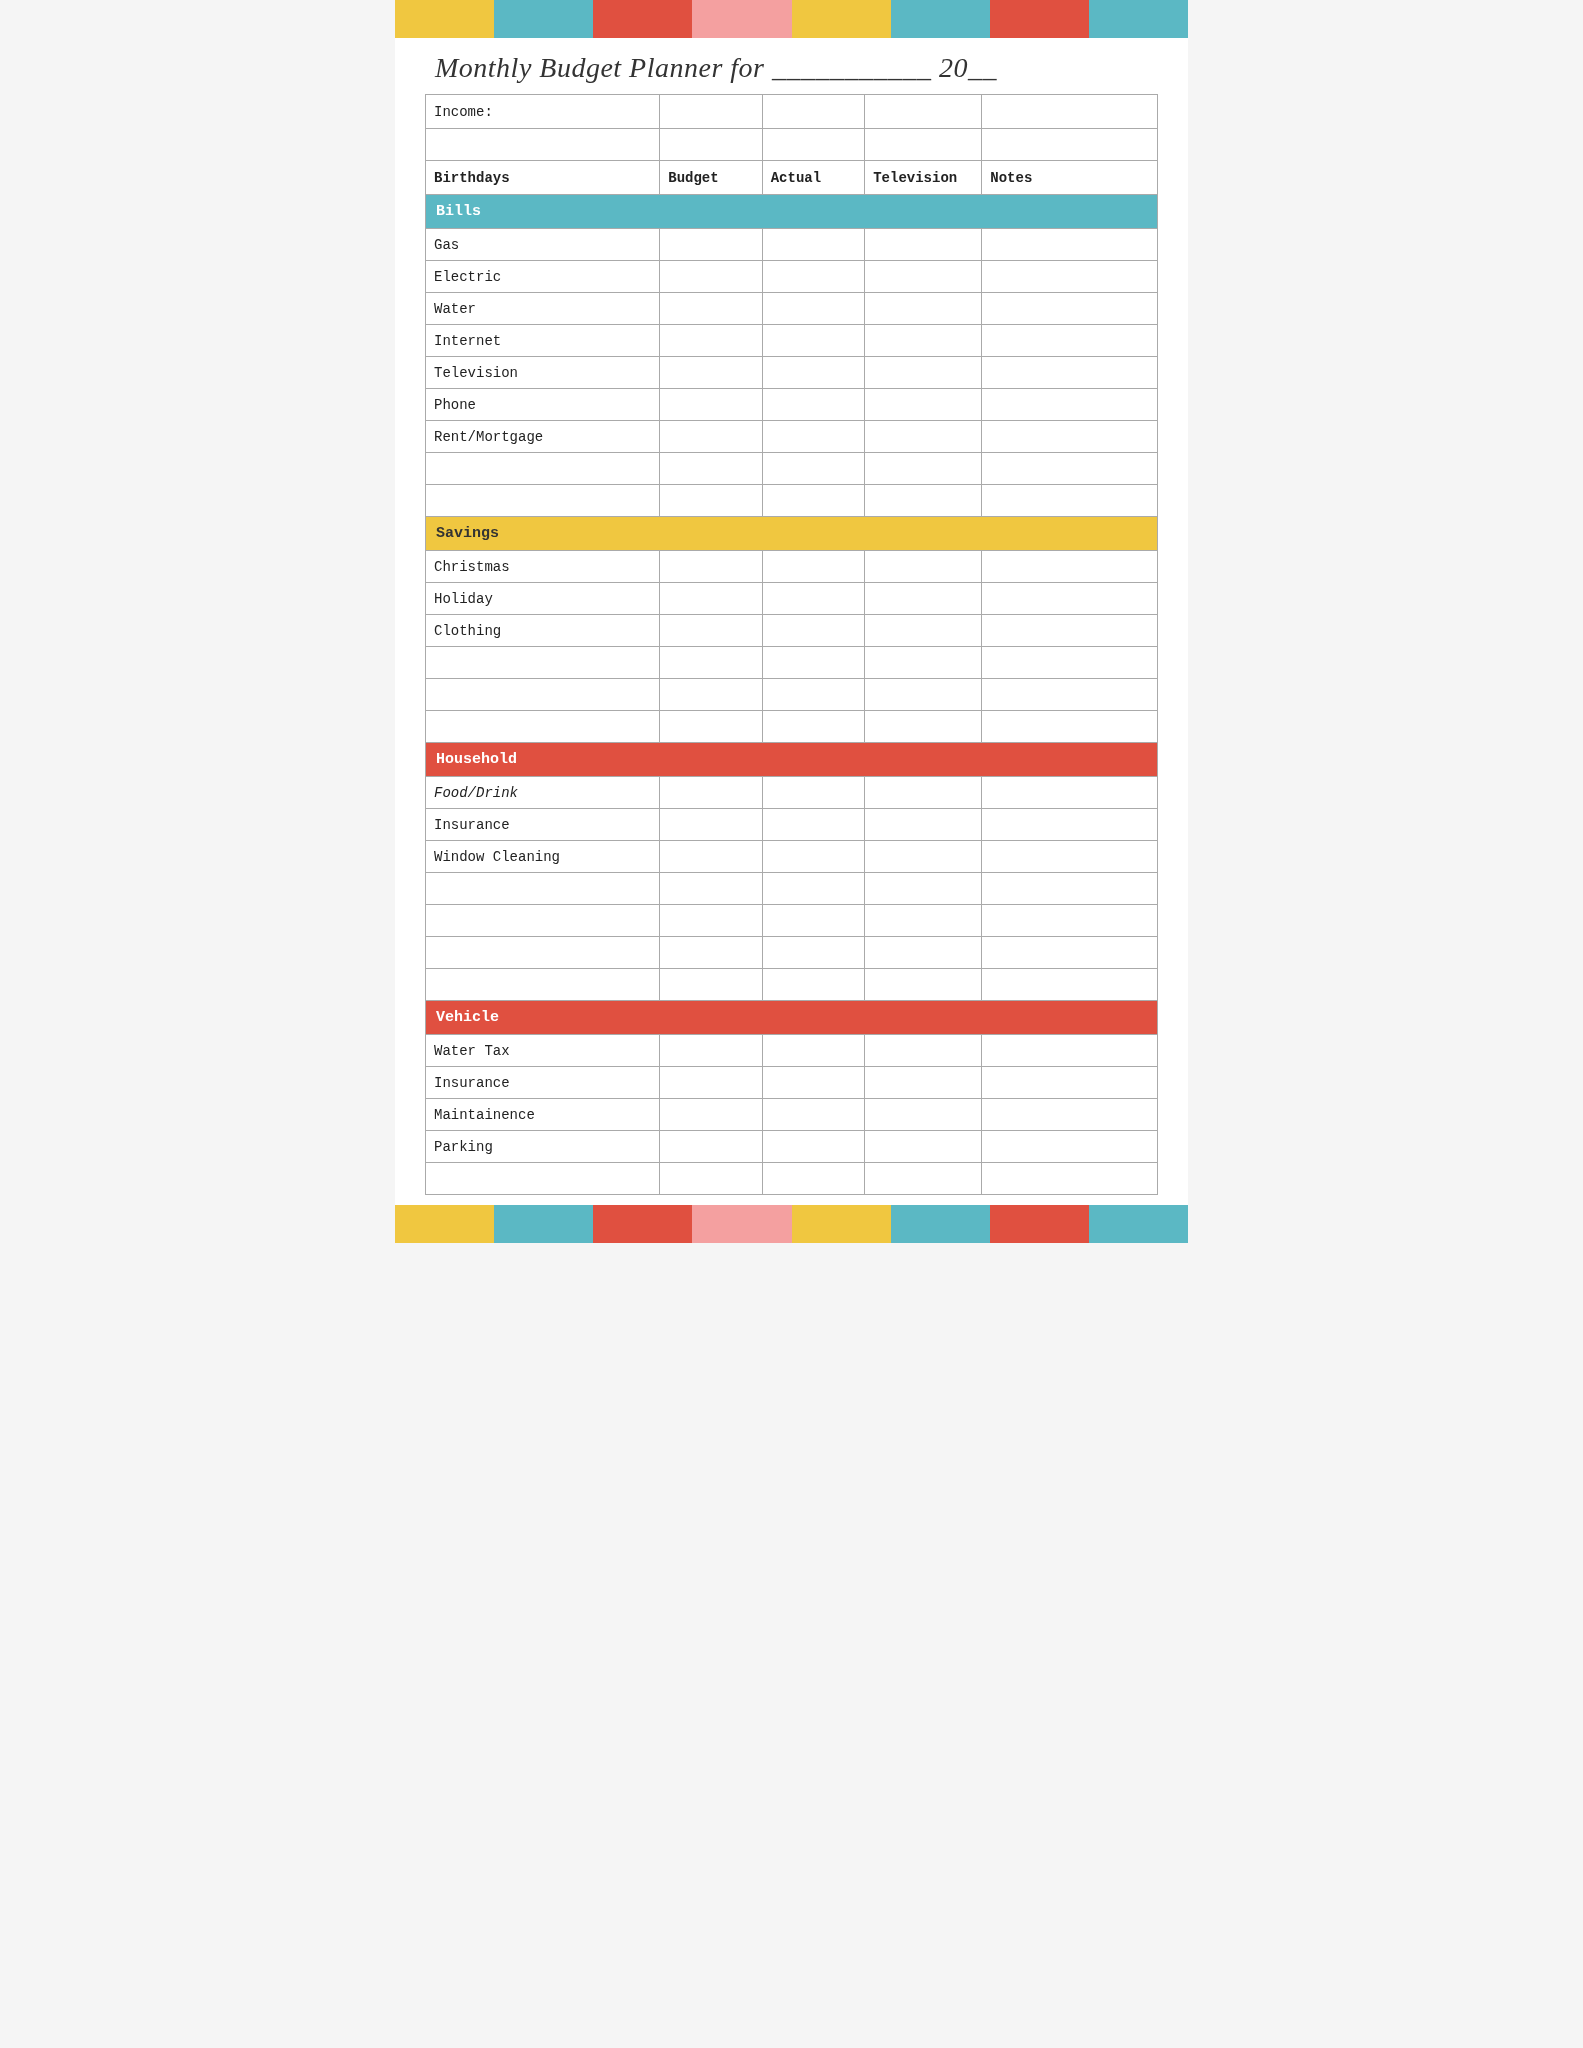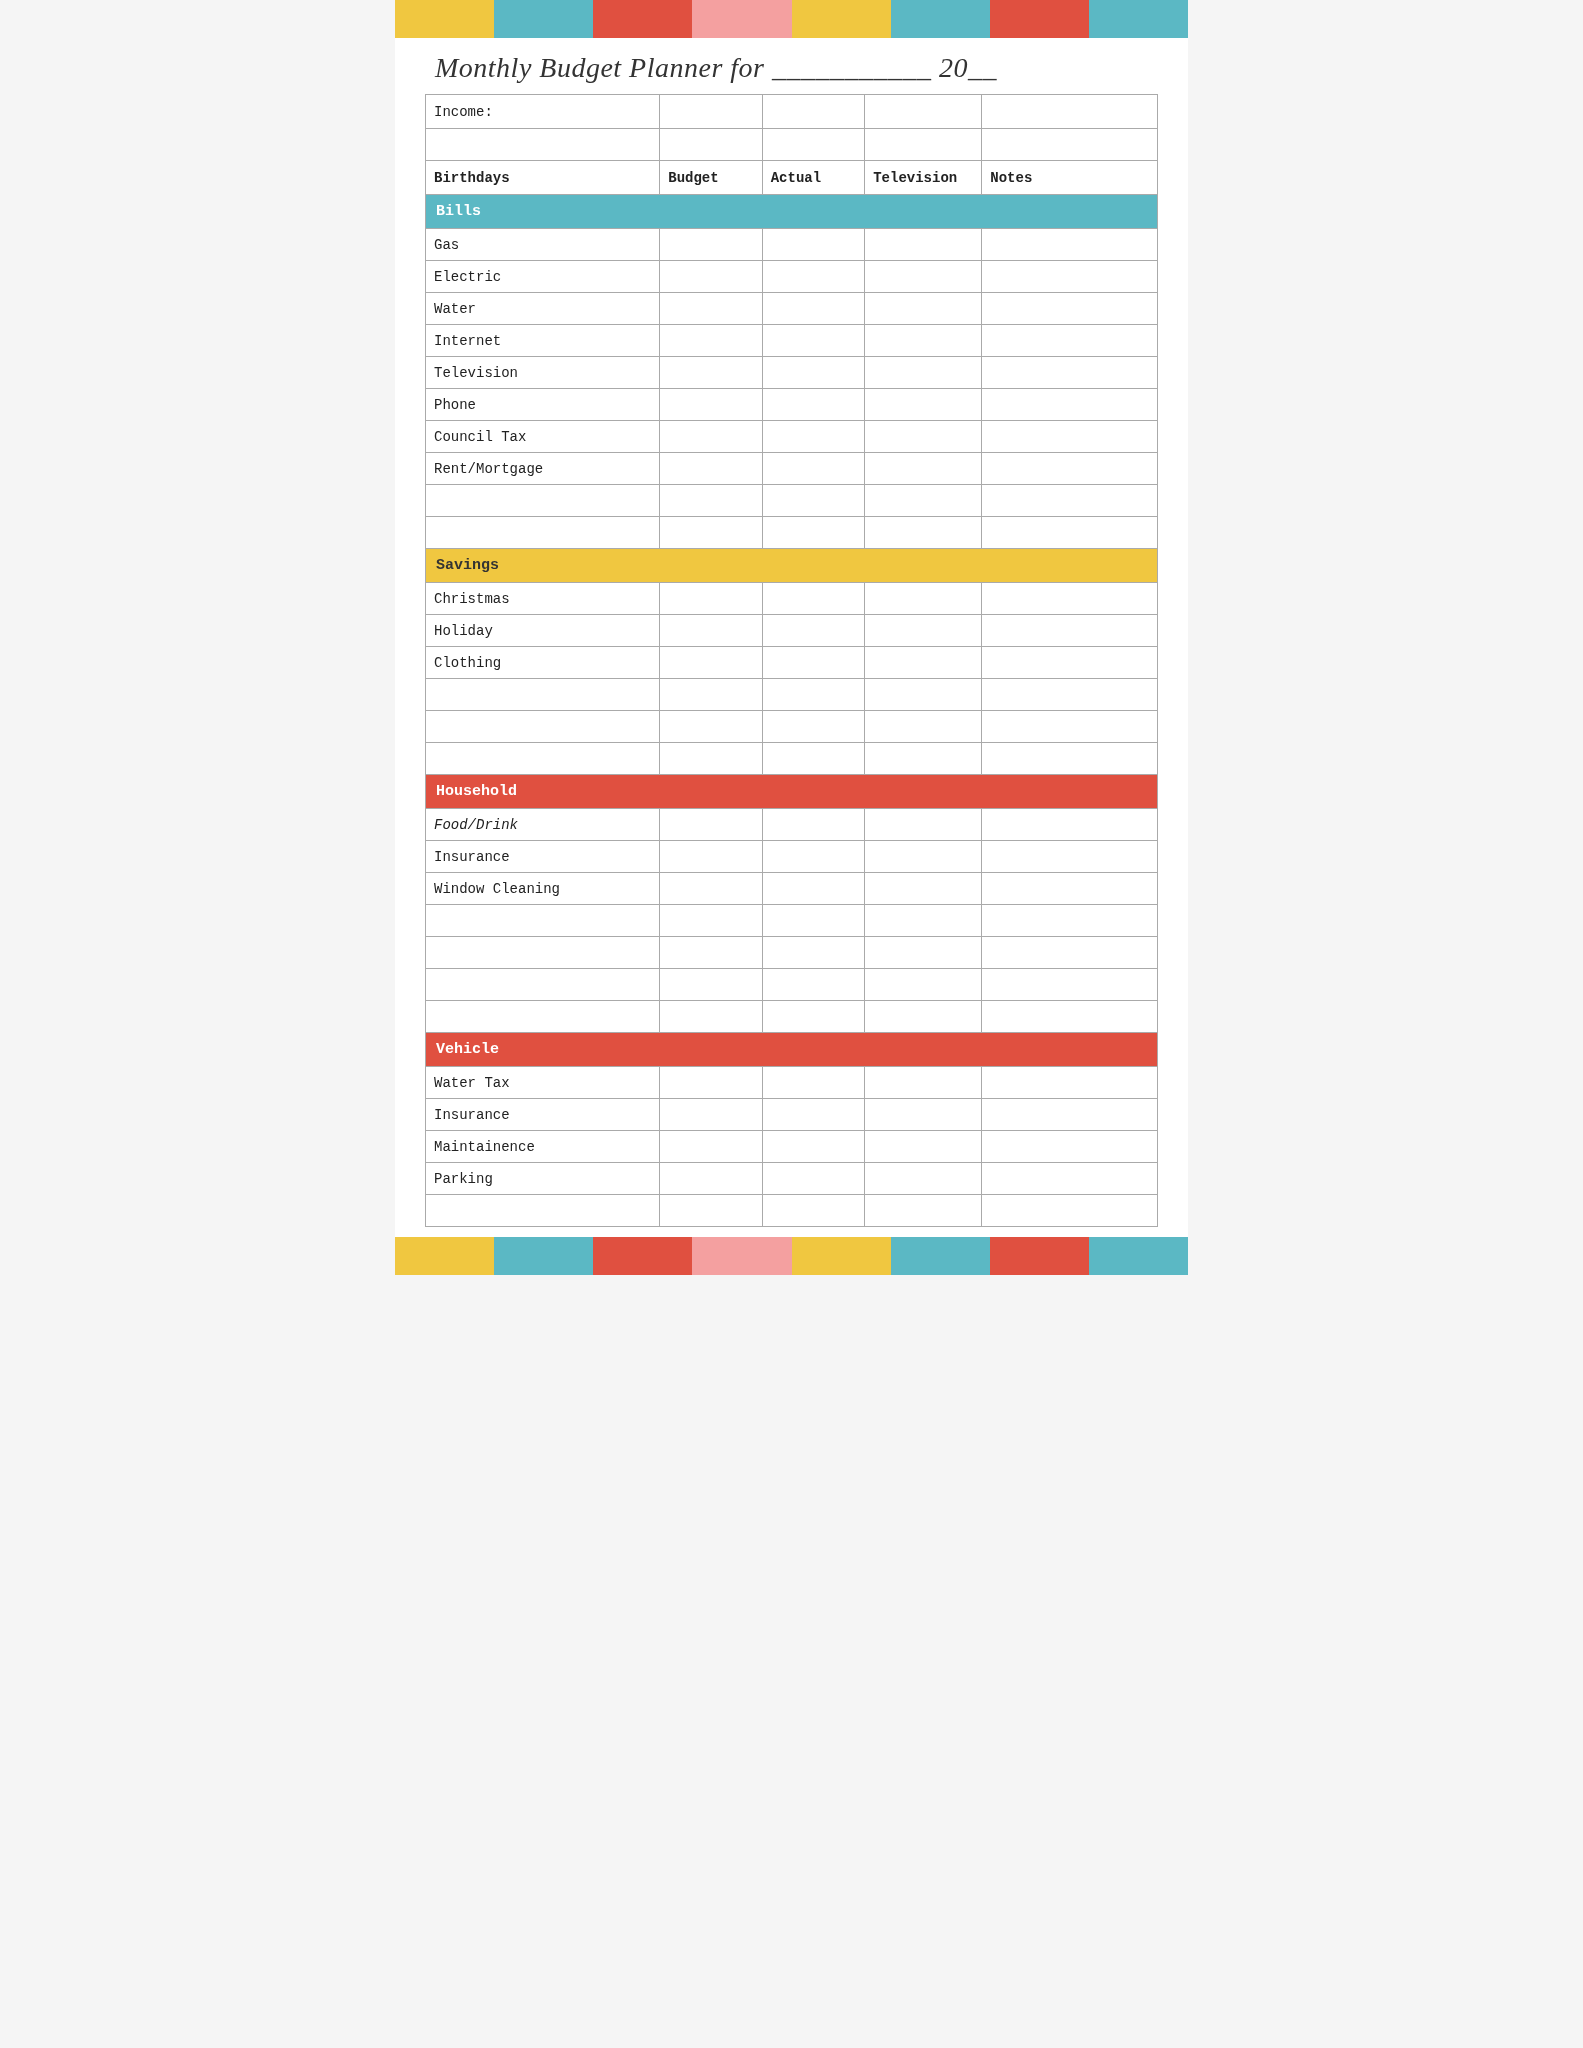--- a/index.html
+++ b/index.html
@@ -182,27 +182,20 @@
             <td class="col-notes" style="border: 1px solid rgb(170, 170, 170); height: 32px;"></td>
           </tr>
           <tr class="data-row">
             <td class="col-label" style="border: 1px solid rgb(170, 170, 170); height: 32px;">Phone</td>
             <td class="col-budget" style="border: 1px solid rgb(170, 170, 170); height: 32px;"></td>
             <td class="col-actual" style="border: 1px solid rgb(170, 170, 170); height: 32px;"></td>
             <td class="col-diff" style="border: 1px solid rgb(170, 170, 170); height: 32px;"></td>
             <td class="col-notes" style="border: 1px solid rgb(170, 170, 170); height: 32px;"></td>
           </tr>
           <tr class="data-row">
-            <td class="col-label" style="border: 1px solid rgb(170, 170, 170); height: 32px;">Council Tax</td>
-            <td class="col-budget" style="border: 1px solid rgb(170, 170, 170); height: 32px;"></td>
-            <td class="col-actual" style="border: 1px solid rgb(170, 170, 170); height: 32px;"></td>
-            <td class="col-diff" style="border: 1px solid rgb(170, 170, 170); height: 32px;"></td>
-            <td class="col-notes" style="border: 1px solid rgb(170, 170, 170); height: 32px;"></td>
-          </tr>
-          <tr class="data-row">
             <td class="col-label" style="border: 1px solid rgb(170, 170, 170); height: 32px;">Rent/Mortgage</td>
             <td class="col-budget" style="border: 1px solid rgb(170, 170, 170); height: 32px;"></td>
             <td class="col-actual" style="border: 1px solid rgb(170, 170, 170); height: 32px;"></td>
             <td class="col-diff" style="border: 1px solid rgb(170, 170, 170); height: 32px;"></td>
             <td class="col-notes" style="border: 1px solid rgb(170, 170, 170); height: 32px;"></td>
           </tr>
           <tr class="empty-row">
             <td class="col-label" style="border: 1px solid rgb(170, 170, 170); height: 32px;"></td>
             <td class="col-budget" style="border: 1px solid rgb(170, 170, 170); height: 32px;"></td>
             <td class="col-actual" style="border: 1px solid rgb(170, 170, 170); height: 32px;"></td>

